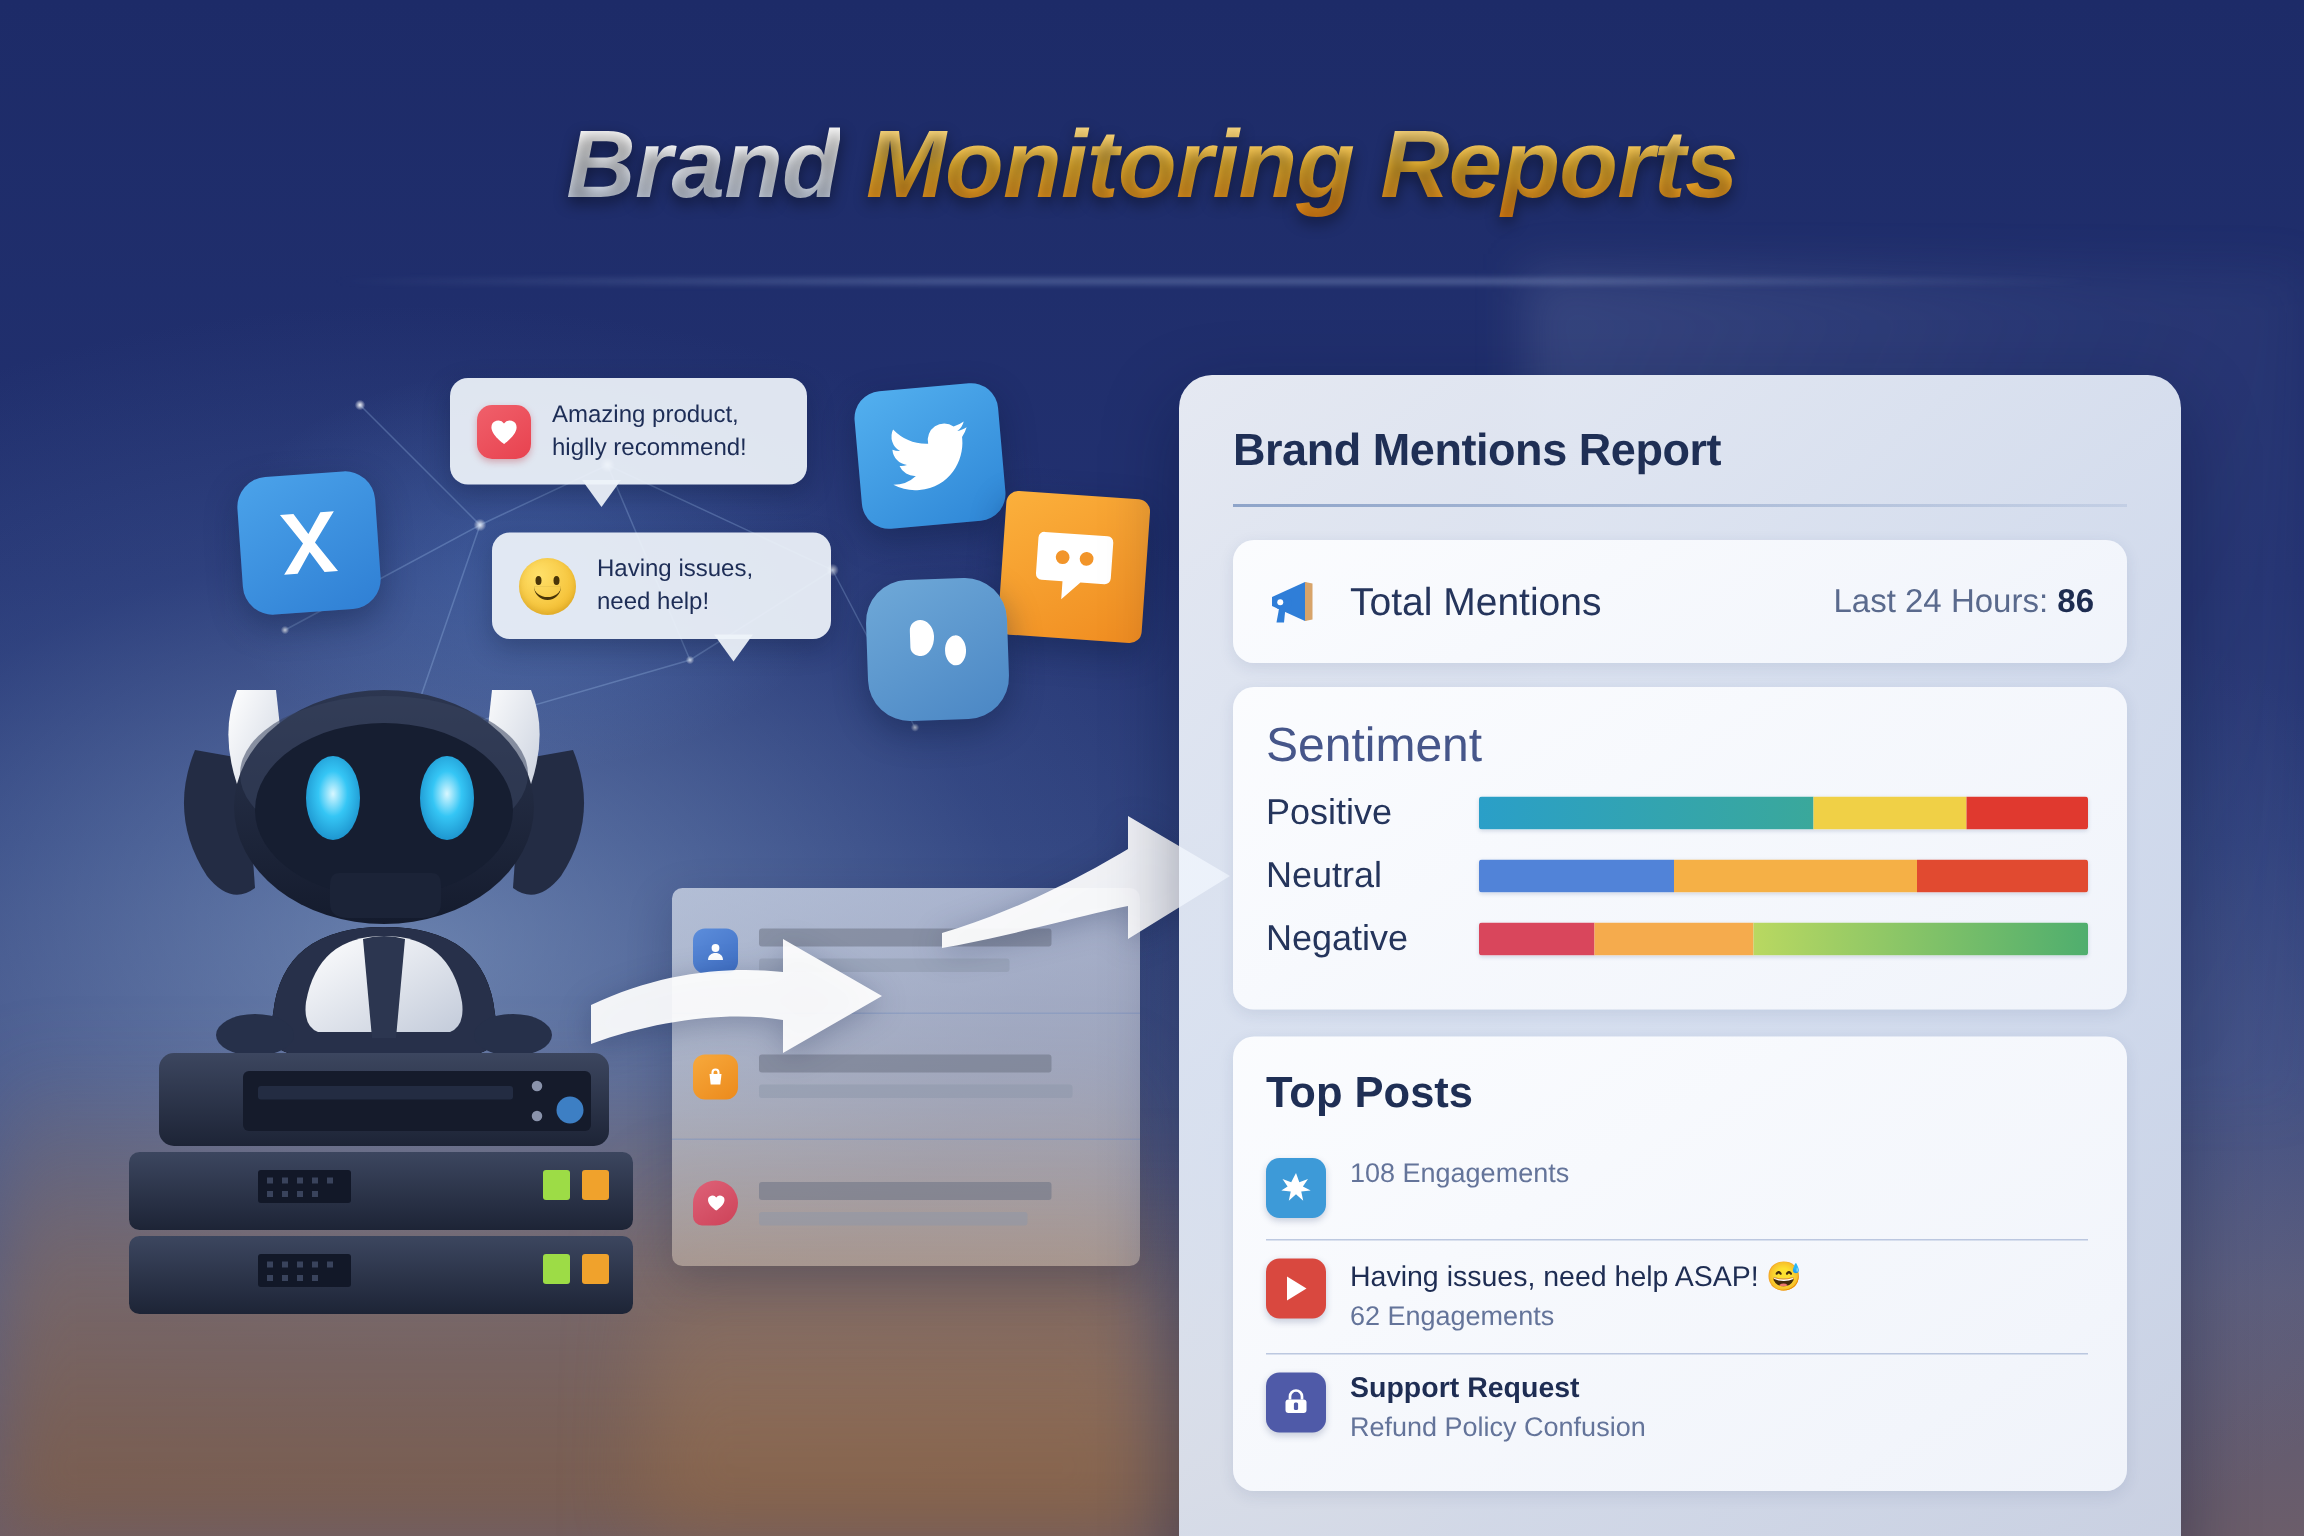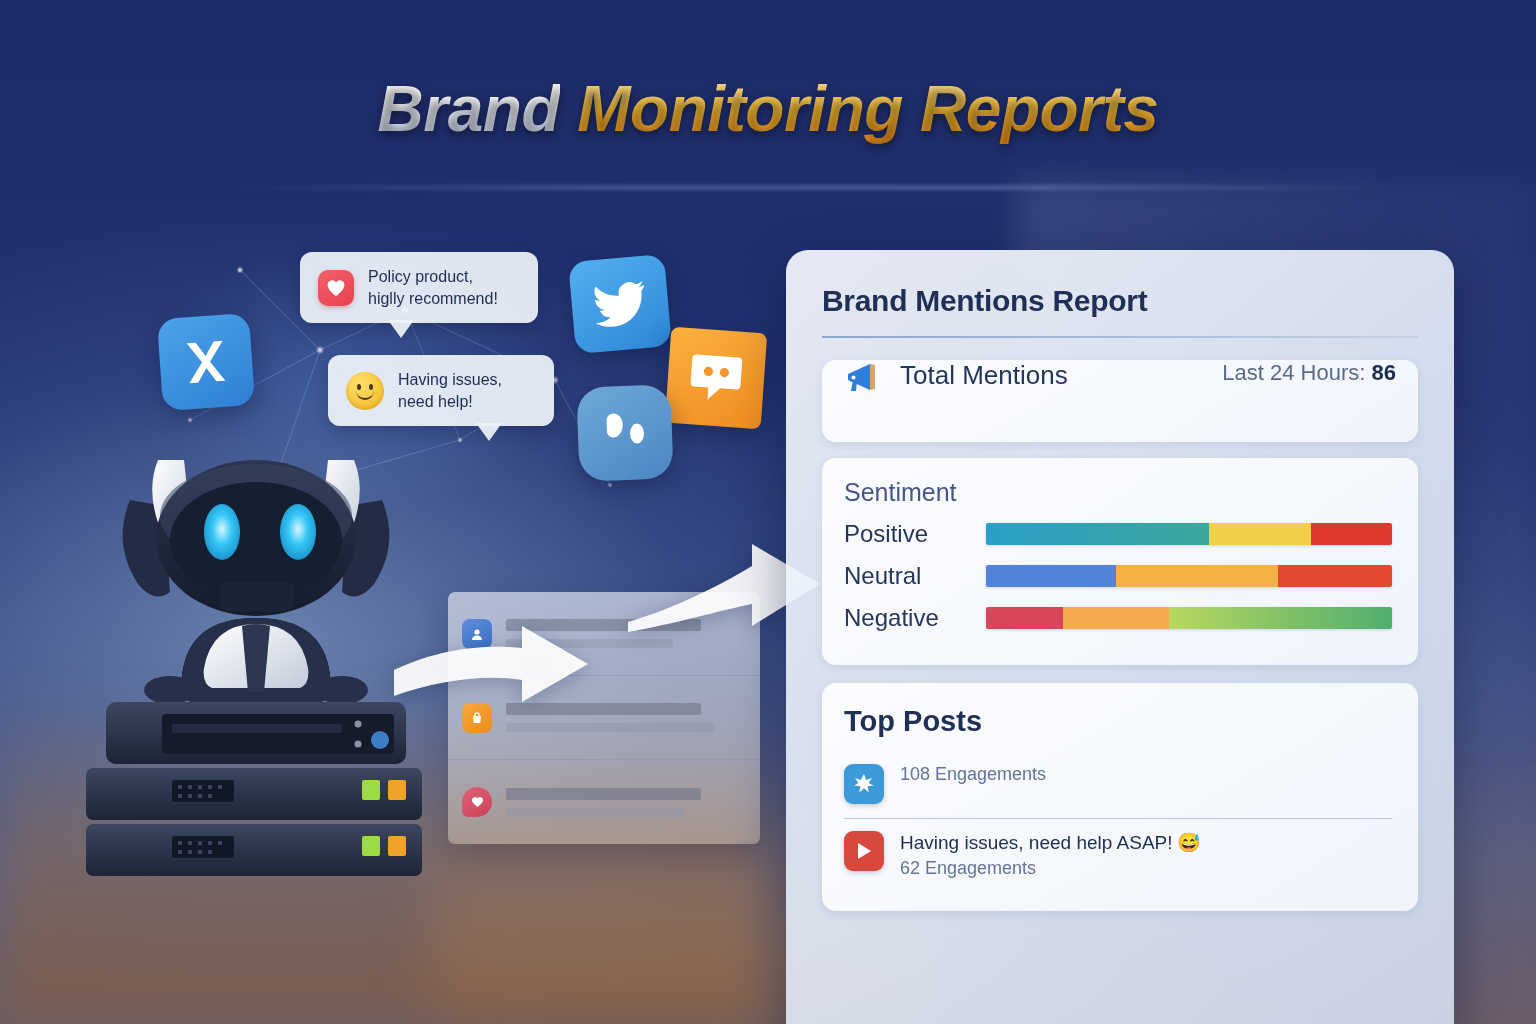--- a/index.html
+++ b/index.html
@@ -248,36 +248,36 @@
   }
   .card {
     background: linear-gradient(150deg, rgba(252,253,255,0.96), rgba(243,246,252,0.92));
     border-radius: 14px;
     box-shadow: 0 3px 10px rgba(40,60,110,0.10);
   }
 
   
   #total-mentions-card {
     height: 82px;
-    display: flex; 
+    display: flex; align-items: center;
     padding: 0 22px;
     gap: 16px;
   }
   #total-mentions-label {
     font-size: 26px; color: #25355c; font-weight: 500;
   }
   #total-mentions-value {
     margin-left: auto;
     font-size: 22px; color: #5a6a8d;
   }
   #total-mentions-value b { color: #1d2c50; font-weight: bold; }
 
   
   #sentiment-card { margin-top: 16px; padding: 20px 26px 26px 22px; }
-  #sentiment-title { font-size: 25px; color: #46568a; margin-bottom: 6px; }
+  #sentiment-title { font-size: 32px; color: #46568a; margin-bottom: 6px; }
   .sent-row { display: flex; align-items: center; height: 42px; gap: 18px; }
   .sent-label { font-size: 24px; color: #25355c; width: 124px; flex: 0 0 auto; }
   .sent-bar { height: 22px; display: flex; border-radius: 2px; overflow: hidden;
               box-shadow: 0 1px 3px rgba(40,60,110,0.18); }
   .seg { height: 100%; }
 
   
   #top-posts-card { margin-top: 18px; padding: 22px 26px 18px 22px; }
   #top-posts-title { font-size: 29px; font-weight: bold; color: #1f2f55; margin-bottom: 14px; }
   .post { display: flex; gap: 16px; padding: 12px 0 14px 0; border-bottom: 1px solid rgba(140,160,200,0.55); }
@@ -342,21 +342,21 @@
     </svg>
   </div>
 
   <div class="bubble" id="bubble-1">
     <div class="heart-badge">
       <svg width="20" height="18" viewBox="0 0 20 18">
           <path fill="#fff" d="M10 17S1.6 11.3 1.6 5.9A4.6 4.6 0 0 1 10 3.4 4.6 4.6 0 0 1 18.4 5.9C18.4 11.3 10 17 10 17z"></path>
         </svg>
     </div>
     <div class="btext">
-      <div>Policy product,</div>
+      <div>Amazing product,</div>
       <div>higlly recommend!</div>
     </div>
     <div class="tail"></div>
   </div>
 
   <div class="bubble" id="bubble-2">
     <div class="smiley">
       <span class="eye l"></span>
         <span class="eye r"></span>
         <span class="mouth"></span>
@@ -566,17 +566,30 @@
             <div class="post-ico" style="background: rgb(217, 72, 63);">
               <svg width="20" height="20" viewBox="0 0 20 20">
                 <path fill="#fff" d="M4 2 L17 10 L4 18 Z"></path>
               </svg>
             </div>
             <div class="post-body">
               <div class="post-text">Having issues, need help ASAP! 😅</div>
               <div class="post-sub">62 Engagements</div>
             </div>
           </div>
+          <div class="post">
+            <div class="post-ico" style="background: rgb(79, 90, 168);">
+              <svg width="20" height="20" viewBox="0 0 20 20">
+                <rect x="3" y="8" width="14" height="9" rx="2" fill="#fff"></rect>
+                <path d="M6 8V6a4 4 0 0 1 8 0v2" stroke="#fff" stroke-width="1.8" fill="none"></path>
+                <rect x="8.6" y="10" width="2.8" height="5" rx="1" fill="#4f5aa8"></rect>
+              </svg>
+            </div>
+            <div class="post-body">
+              <div class="post-text strong">Support Request</div>
+              <div class="post-sub">Refund Policy Confusion</div>
+            </div>
+          </div>
         </div>
     </div>
 
   </div>
 </div>
 
 </body></html>

